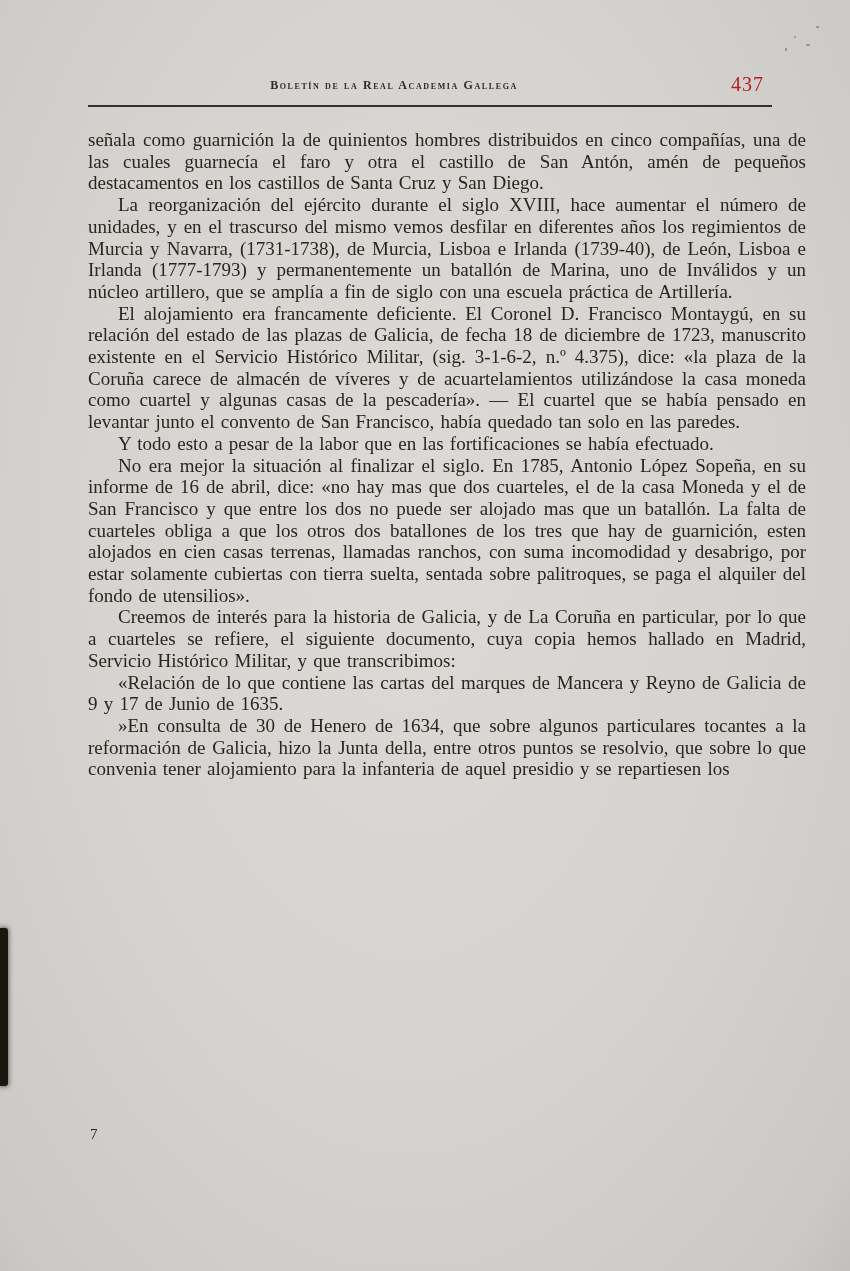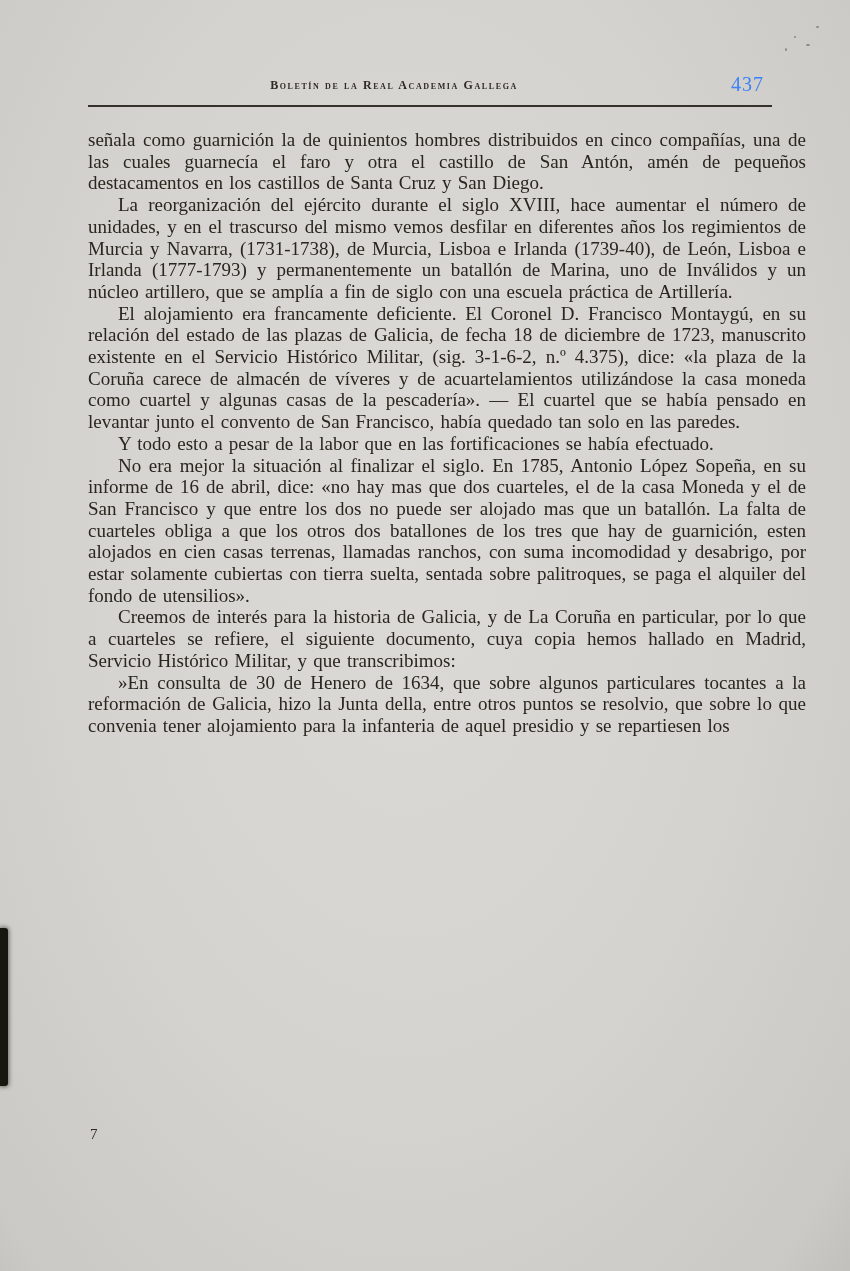--- a/index.html
+++ b/index.html
@@ -61,21 +61,21 @@
     letter-spacing: 1.6px;
     color: #2e2b24;
     white-space: nowrap;
   }
   .page-number {
     position: absolute;
     right: 8px;
     top: -3px;
     font-size: 20px;
     letter-spacing: 1px;
-    color: #3b82f6;
+    color: #b91c1c;
   }
   .header-rule {
     margin: 3px 78px 0 88px;
     height: 2px;
     background: #35322b;
   }
   .text-block {
     margin: 22px 44px 0 88px;
     font-size: 19px;
     line-height: 21.7px;
@@ -119,18 +119,19 @@
     <div class="header-rule"></div>
   </header>
 
   <main class="text-block">
     <p class="para no-indent">señala como guarnición la de quinientos hombres distribuidos en cinco compañías, una de las cuales guarnecía el faro y otra el castillo de San Antón, amén de pequeños destacamentos en los castillos de Santa Cruz y San Diego.</p>
     <p class="para">La reorganización del ejército durante el siglo XVIII, hace aumentar el número de unidades, y en el trascurso del mismo vemos desfilar en diferentes años los regimientos de Murcia y Navarra, (1731-1738), de Murcia, Lisboa e Irlanda (1739-40), de León, Lisboa e Irlanda (1777-1793) y permanentemente un batallón de Marina, uno de Inválidos y un núcleo artillero, que se amplía a fin de siglo con una escuela práctica de Artillería.</p>
     <p class="para">El alojamiento era francamente deficiente. El Coronel D. Francisco Montaygú, en su relación del estado de las plazas de Galicia, de fecha 18 de diciembre de 1723, manuscrito existente en el Servicio Histórico Militar, (sig. 3-1-6-2, n.º 4.375), dice: «la plaza de la Coruña carece de almacén de víveres y de acuartelamientos utilizándose la casa moneda como cuartel y algunas casas de la pescadería». — El cuartel que se había pensado en levantar junto el convento de San Francisco, había quedado tan solo en las paredes.</p>
     <p class="para">Y todo esto a pesar de la labor que en las fortificaciones se había efectuado.</p>
     <p class="para">No era mejor la situación al finalizar el siglo. En 1785, Antonio López Sopeña, en su informe de 16 de abril, dice: «no hay mas que dos cuarteles, el de la casa Moneda y el de San Francisco y que entre los dos no puede ser alojado mas que un batallón. La falta de cuarteles obliga a que los otros dos batallones de los tres que hay de guarnición, esten alojados en cien casas terrenas, llamadas ranchos, con suma incomodidad y desabrigo, por estar solamente cubiertas con tierra suelta, sentada sobre palitroques, se paga el alquiler del fondo de utensilios».</p>
     <p class="para">Creemos de interés para la historia de Galicia, y de La Coruña en particular, por lo que a cuarteles se refiere, el siguiente documento, cuya copia hemos hallado en Madrid, Servicio Histórico Militar, y que transcribimos:</p>
+    <p class="para">«Relación de lo que contiene las cartas del marques de Mancera y Reyno de Galicia de 9 y 17 de Junio de 1635.</p>
     <p class="para">»En consulta de 30 de Henero de 1634, que sobre algunos particulares tocantes a la reformación de Galicia, hizo la Junta della, entre otros puntos se resolvio, que sobre lo que convenia tener alojamiento para la infanteria de aquel presidio y se repartiesen los</p>
   </main>
 
   <div class="signature">7</div>
 
 </div>
 
 </body></html>

